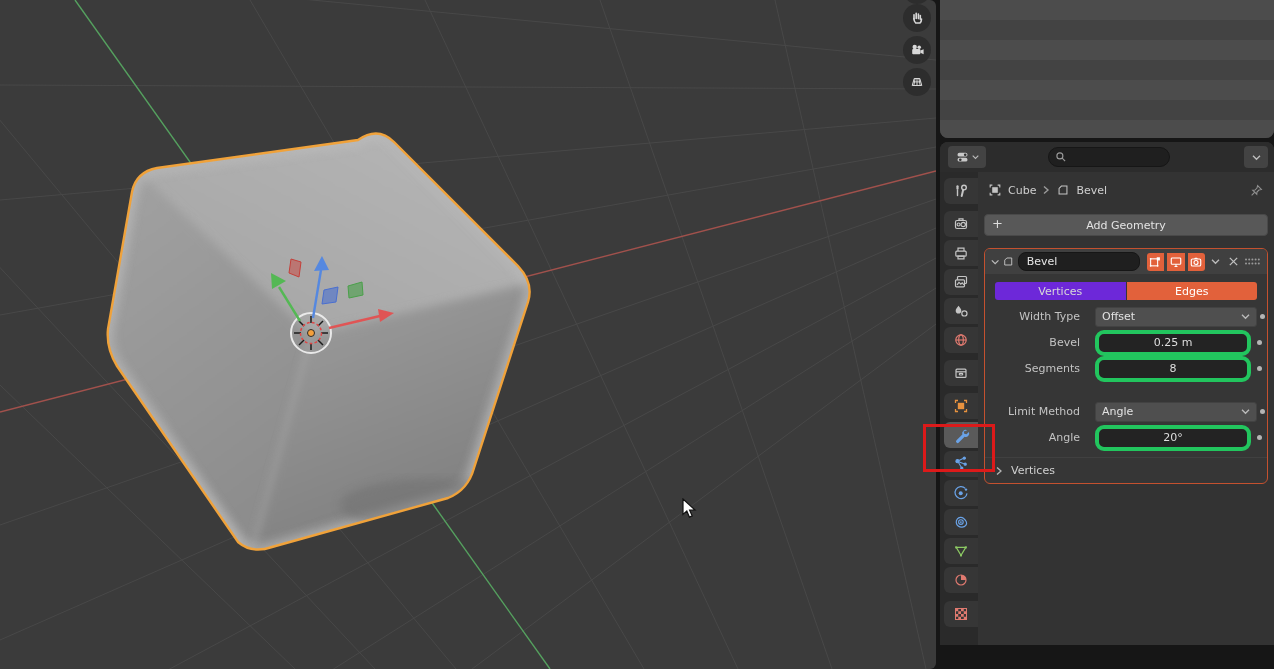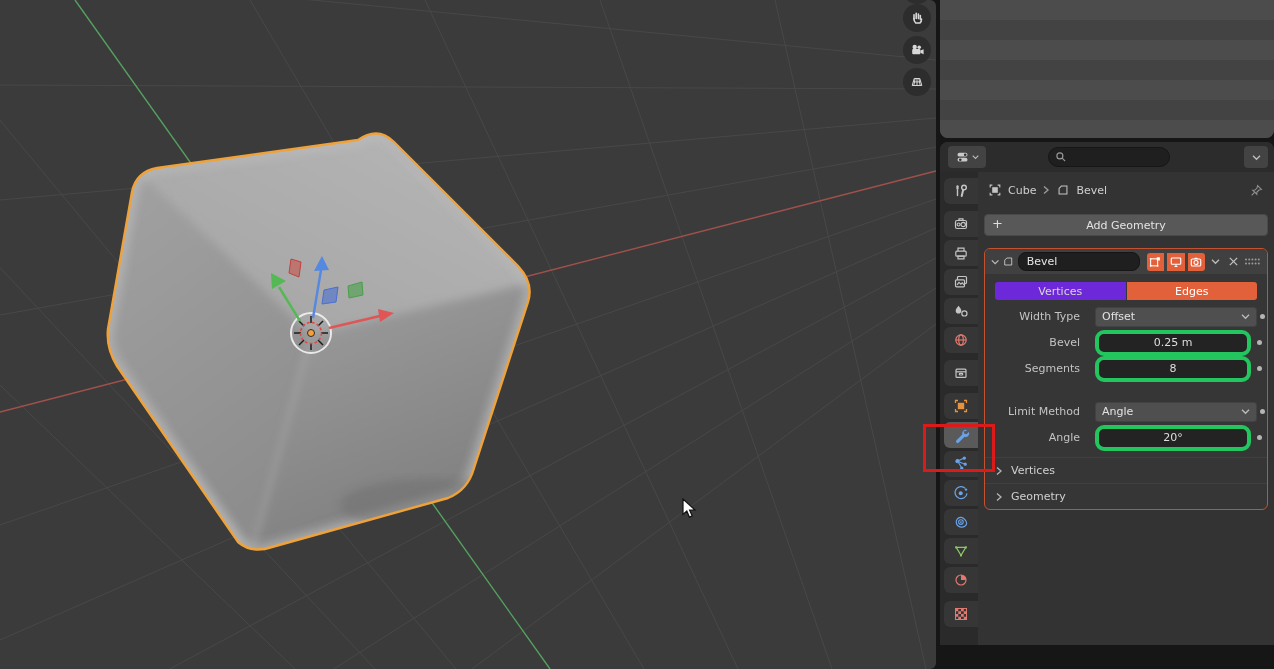--- a/index.html
+++ b/index.html
@@ -511,25 +511,19 @@
             </span>
         </div>
 
         <div class="subpanels">
           <div class="sub">
             <svg width="8" height="10" viewBox="0 0 8 10">
               <path d="M2 1.5l4 3.5-4 3.5" stroke="#b5b5b5" stroke-width="1.3" fill="none"></path>
             </svg>
             <span>Vertices</span>
           </div>
-          <div class="sub">
-            <svg width="8" height="10" viewBox="0 0 8 10">
-              <path d="M2 1.5l4 3.5-4 3.5" stroke="#b5b5b5" stroke-width="1.3" fill="none"></path>
-            </svg>
-            <span>Geometry</span>
-          </div>
         </div>
       </div>
     </div>
   </div>
 
   <div class="red-box"></div>
 </div>
 
 </body></html>

